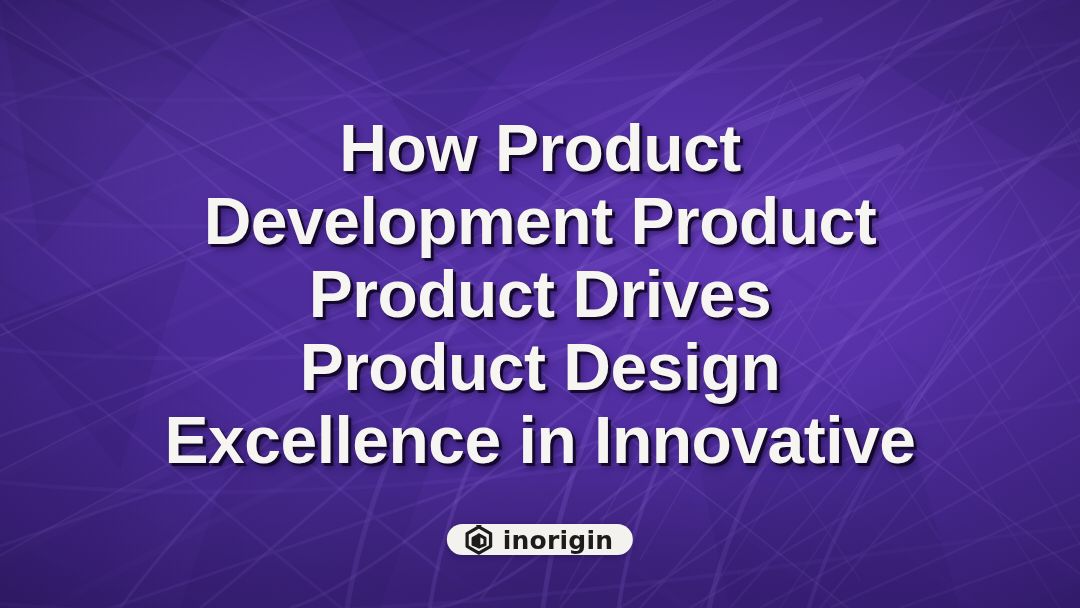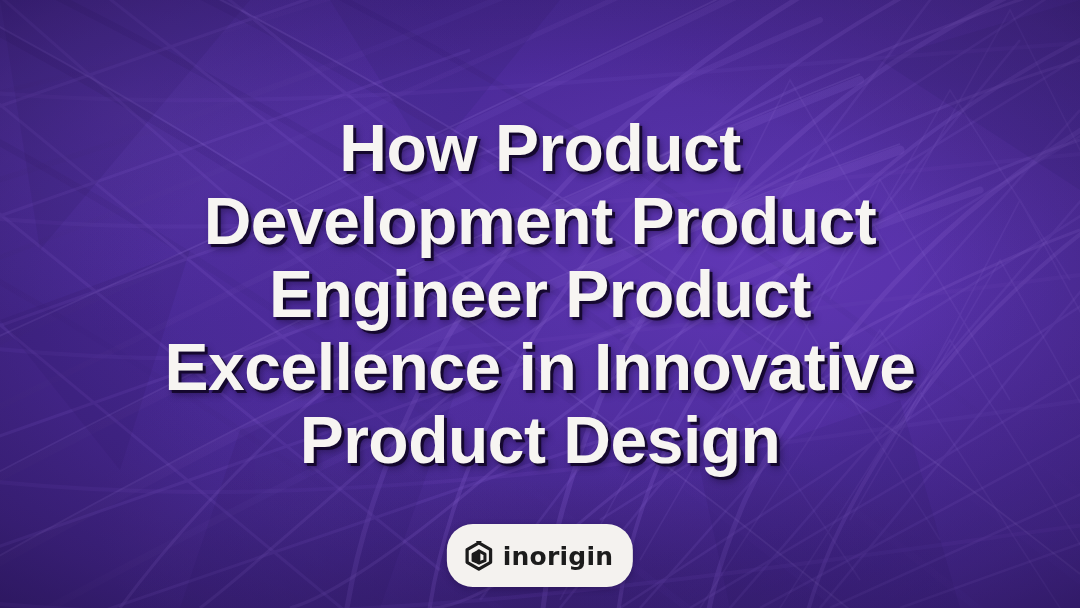--- a/index.html
+++ b/index.html
@@ -76,21 +76,21 @@
       4px 5px 7px rgba(12,4,30,0.40);
     white-space: nowrap;
   }
 
   
   #logo-badge {
     position: absolute;
     left: 50%;
     transform: translateX(-50%);
     top: 524px;
-    height: 63px;
+    height: 31px;
     display: flex;
     align-items: center;
     gap: 9px;
     padding: 0 20px 0 17px;
     background: #f4f2ef;
     border-radius: 26px;
     box-shadow: 0 2px 6px rgba(20,8,48,0.35);
   }
   #logo-mark { display: block; width: 30px; height: 30px; flex: none; }
   #logo-wordmark {
@@ -242,23 +242,23 @@
       </g>
     </g>
   </svg>
 
   <div class="bg-layer" id="bg-tint"></div>
   <div class="bg-layer" id="bg-vignette"></div>
 
   <div id="headline">
     <span class="title-line">How Product</span>
     <span class="title-line">Development Product</span>
-    <span class="title-line">Engineer Product</span>
+    <span class="title-line">Product Drives</span>
+    <span class="title-line">Product Design</span>
     <span class="title-line">Excellence in Innovative</span>
-    <span class="title-line">Product Design</span>
   </div>
 
   <div id="logo-badge">
     <svg id="logo-mark" viewBox="0 0 64 64">
 
       <path d="M32 4 L57 18.5 V45.5 L32 60 L7 45.5 V18.5 Z" fill="none" stroke="#1c1c1c" stroke-width="7" stroke-linejoin="round"></path>
 
       <path d="M32 21 L32 47" fill="none" stroke="#1c1c1c" stroke-width="6.5" stroke-linecap="round"></path>
       <path d="M32 21 L45 28 L45 42 L32 47" fill="none" stroke="#1c1c1c" stroke-width="6.5" stroke-linejoin="round"></path>
       <path d="M32 21 L19 28 L19 42 L32 47" fill="#1c1c1c" stroke="#1c1c1c" stroke-width="5" stroke-linejoin="round"></path>

